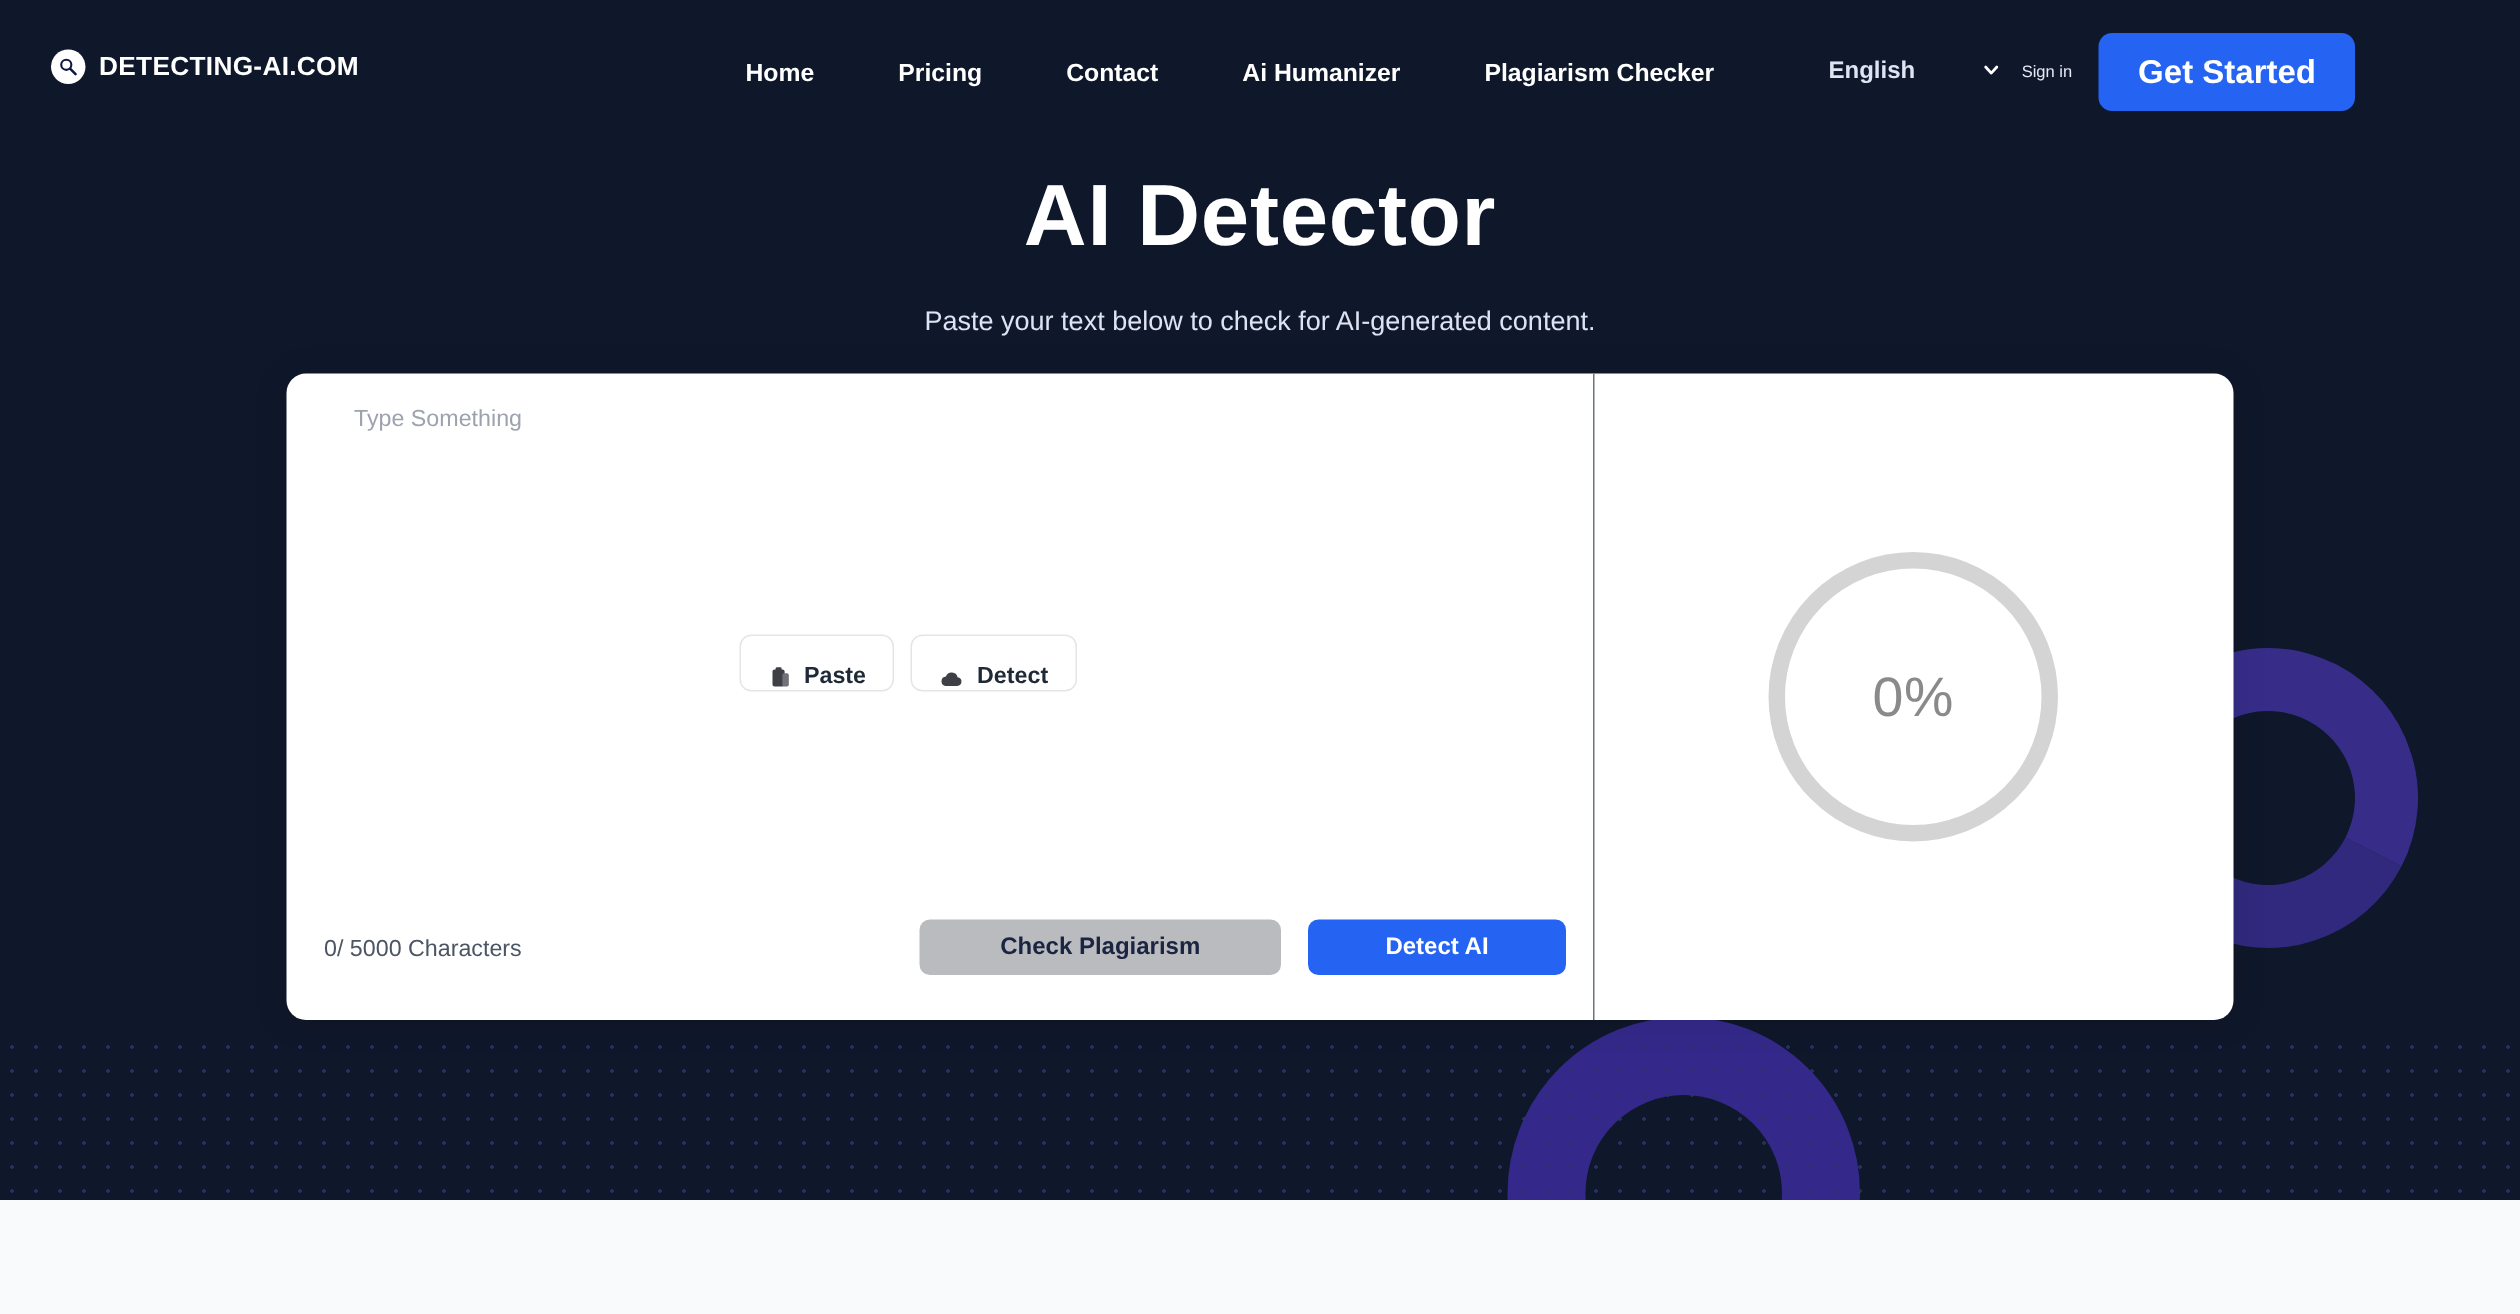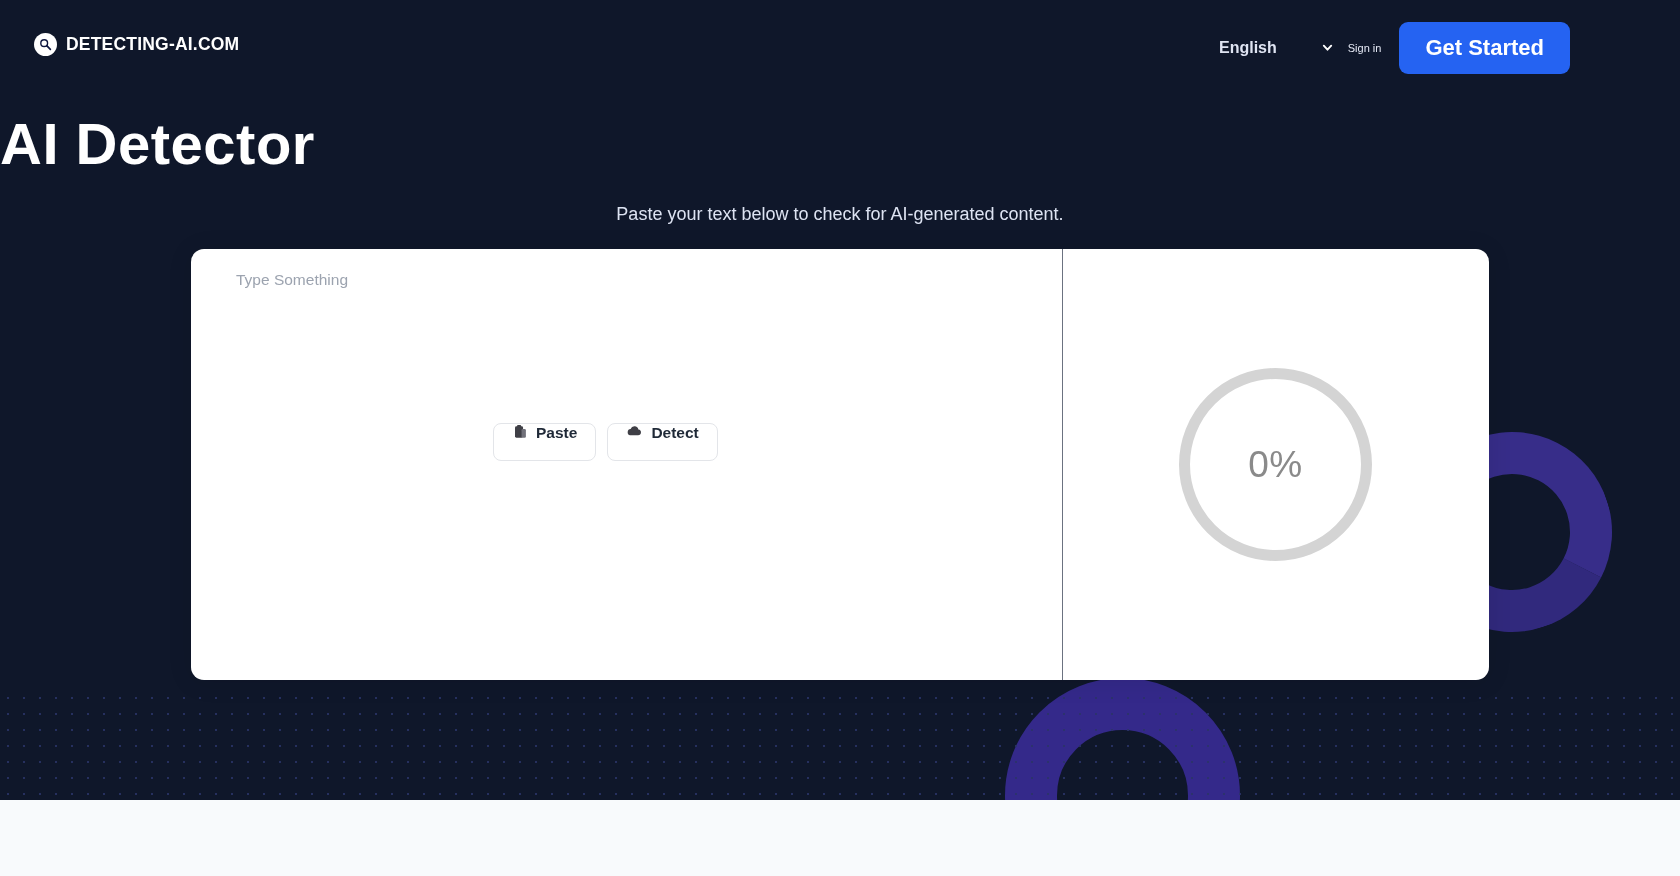--- a/index.html
+++ b/index.html
@@ -97,21 +97,21 @@
     font-size:22px; font-weight:600;
     border:none; border-radius:9px;
     padding:0 26px; height:52px;
     white-space:nowrap; cursor:pointer;
     margin-right:110px;
   }
 
   
   .page-title {
     position:absolute; left:0; top:110px; width:1680px;
-    color:#ffffff;
+    text-align:center; color:#ffffff;
     font-size:58px; font-weight:800; letter-spacing:.5px;
   }
   .page-sub {
     position:absolute; left:0; top:192px; width:1680px;
     text-align:center; color:#dde3f2;
     font-size:18px; font-weight:400;margin-top:12px;
   }
 
   
   .card {
@@ -130,21 +130,21 @@
   }
   .placeholder {
     position:absolute; left:25px; top:22px;
     color:#9ca3af; font-size:15.5px;margin-left:20px;
   }
   .paste-row {
     position:absolute; left:302px; top:174px;
     display:flex; gap:11px;
   }
   .pill {
-    display:flex; align-items:flex-start; gap:9px;
+    display:flex; align-items:flex-end; gap:9px;
     height:38px; padding:0 18px;
     background:#ffffff; border:1px solid #e3e5e9;
     border-radius:8px; cursor:pointer;
     color:#1f2937; font-size:15.5px; font-weight:600;
     white-space:nowrap;
   }
   .pill svg { display:block; }
 
   .bottom-bar {
     position:absolute; left:0; bottom:0;
@@ -208,20 +208,27 @@
     <div class="logo">
       <span class="logo-mark">
         <svg width="15" height="15" viewBox="0 0 16 16">
           <circle cx="6.6" cy="6.6" r="3.6" fill="none" stroke="#0e1741" stroke-width="1.5"></circle>
           <line x1="9.3" y1="9.3" x2="13.2" y2="13.2" stroke="#0e1741" stroke-width="1.8" stroke-linecap="round"></line>
         </svg>
       </span>
       <span class="logo-text">DETECTING-AI.COM</span>
     </div>
 
+    <nav class="nav">
+      <a href="#">Home</a>
+      <a href="#">Pricing</a>
+      <a href="#">Contact</a>
+      <a href="#">Ai Humanizer</a>
+      <a href="#">Plagiarism Checker</a>
+    </nav>
 
     <div class="header-right">
       <div class="lang">
         <span class="lang-label">English</span>
         <span class="chev">
           <svg width="13" height="13" viewBox="0 0 14 14">
             <polyline points="3,5 7,9.4 11,5" fill="none" stroke="#ffffff" stroke-width="2" stroke-linecap="round" stroke-linejoin="round"></polyline>
           </svg>
         </span>
       </div>
@@ -254,20 +261,25 @@
         <button class="pill">
           <span>
             <svg width="16" height="14" viewBox="0 0 17 14">
               <path d="M4.4 11.6h8.4a3.1 3.1 0 0 0 .35-6.18A4.3 4.3 0 0 0 4.9 4.9a3.4 3.4 0 0 0-.5 6.7z" fill="#3f3f46"></path>
             </svg>
           </span>
           <span>Detect</span>
         </button>
       </div>
 
+      <div class="bottom-bar">
+        <span class="char-count">0/ 5000 Characters</span>
+        <button class="btn-plag">Check Plagiarism</button>
+        <button class="btn-detect">Detect AI</button>
+      </div>
     </div>
 
     <div class="card-right">
       <div class="gauge">
         <span class="gauge-val">0%</span>
       </div>
     </div>
 
   </div>
 </div>

